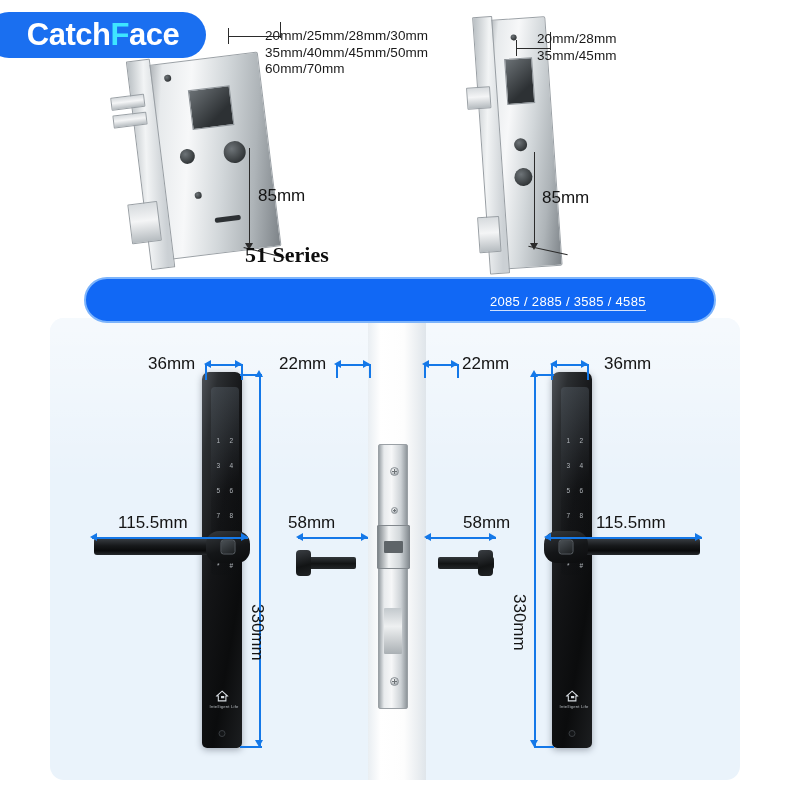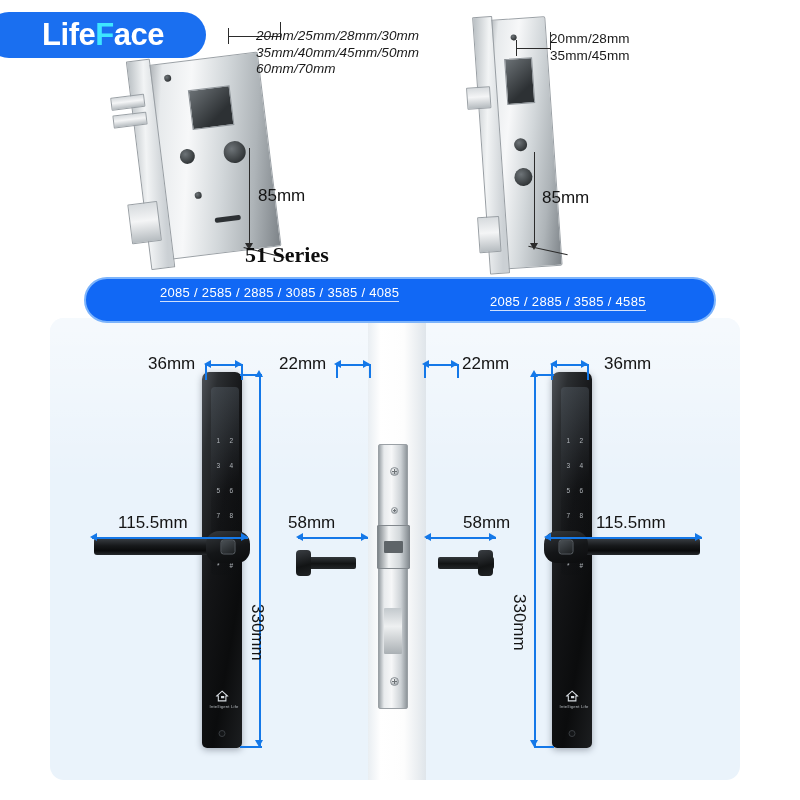--- a/index.html
+++ b/index.html
@@ -252,21 +252,21 @@
     background: linear-gradient(140deg,#6b7175,#2d3134 70%);
     border: 1px solid #8d9398;
   }
 </style>
 </head>
 <body>
 
 <div id="page">
 
   <div id="brand-badge">
-    <div id="brand-text"><span>Life</span><span class="accent">F</span><span>ace</span></div>
+    <div id="brand-text"><span>Catch</span><span class="accent">F</span><span>ace</span></div>
   </div>
 
   <div class="mortise" style="left:152px; top:58px; width:118px; height:196px; transform:rotate(-7deg);">
     <div class="mort-body"></div>
     <div class="mort-plate" style="left:-14px; top:-6px; width:24px; height:210px;"></div>
     <div class="mort-bolt" style="left:-34px; top:28px; width:34px; height:13px;"></div>
     <div class="mort-bolt" style="left:-34px; top:46px; width:34px; height:13px;"></div>
     <div class="mort-bolt" style="left:-30px; top:136px; width:30px; height:40px;"></div>
     <div class="mort-window" style="left:44px; top:30px; width:42px; height:40px;"></div>
     <div class="mort-hole" style="left:28px; top:88px; width:15px; height:15px;"></div>
@@ -275,21 +275,21 @@
     <div class="mort-hole" style="left:22px; top:12px; width:7px; height:7px;"></div>
     <div class="mort-hole" style="left:38px; top:132px; width:7px; height:7px;"></div>
   </div>
 
   <div class="bdim">
     <div class="lead h" style="left:228px; top:36px; width:52px;"></div>
     <div class="lead v" style="left:228px; top:28px; height:16px;"></div>
     <div class="lead v" style="left:280px; top:22px; height:16px;"></div>
   </div>
 
-  <div class="spec-text" style="left:256px; top:28px;font-style:italic;">20mm/25mm/28mm/30mm
+  <div class="spec-text" style="left:265px; top:28px;">20mm/25mm/28mm/30mm
 35mm/40mm/45mm/50mm
 60mm/70mm</div>
 
   <div>
     <div class="lead v" style="left:249px; top:148px; height:100px;"></div>
     <div class="arrow-d" style="left:245px; top:243px; border-top:7px solid #2b2b2b;"></div>
   </div>
   <div class="dim-label" style="left:258px; top:186px;">85mm</div>
 
   <div class="lead h" style="left:243px; top:252px; width:42px; transform:rotate(14deg);"></div>
@@ -305,34 +305,33 @@
     <div class="mort-hole" style="left:20px; top:150px; width:18px; height:18px;"></div>
     <div class="mort-hole" style="left:26px; top:16px; width:6px; height:6px;"></div>
   </div>
 
   <div class="bdim">
     <div class="lead h" style="left:516px; top:48px; width:34px;"></div>
     <div class="lead v" style="left:516px; top:40px; height:16px;"></div>
     <div class="lead v" style="left:550px; top:32px; height:18px;"></div>
   </div>
 
-  <div class="spec-text" style="left:537px; top:31px;margin-left:13px;">20mm/28mm
+  <div class="spec-text" style="left:537px; top:31px;">20mm/28mm
 35mm/45mm</div>
 
   <div>
     <div class="lead v" style="left:534px; top:152px; height:96px;"></div>
     <div class="arrow-d" style="left:530px; top:243px; border-top:7px solid #2b2b2b;"></div>
   </div>
   <div class="dim-label" style="left:542px; top:188px;">85mm</div>
 
   <div class="lead h" style="left:528px; top:250px; width:40px; transform:rotate(12deg);"></div>
 
   <div id="models-bar">
     <div class="models-group" style="left:74px; top:4px;">
-      <div><span class="models-line">2085 / 2585 / 2885 / 3085 / 3585 / 4085</span></div>
     </div>
     <div class="models-group" style="left:404px; top:13px;">
       <div><span class="models-line">2085 / 2885 / 3585 / 4585</span></div>
     </div>
   </div>
 
   <div id="lower-panel"></div>
 
   <div id="door-leaf"></div>
   <div id="mortise-faceplate">

